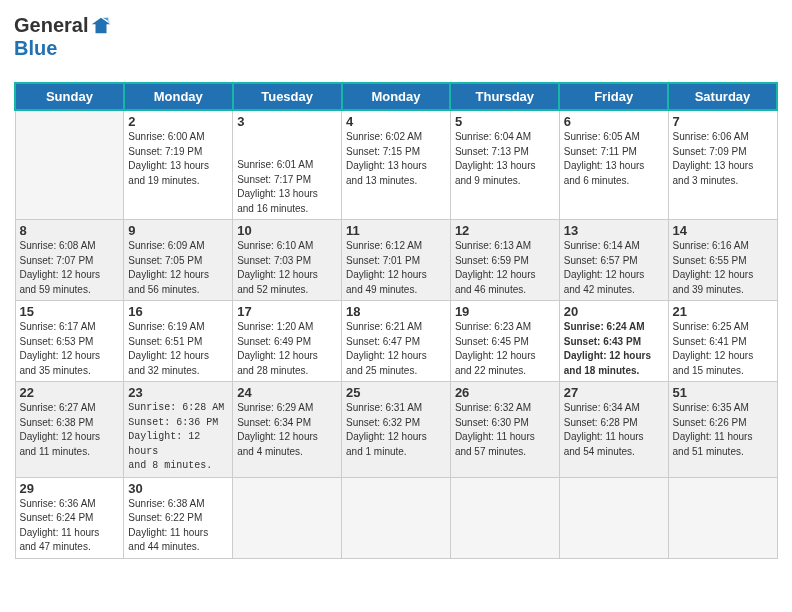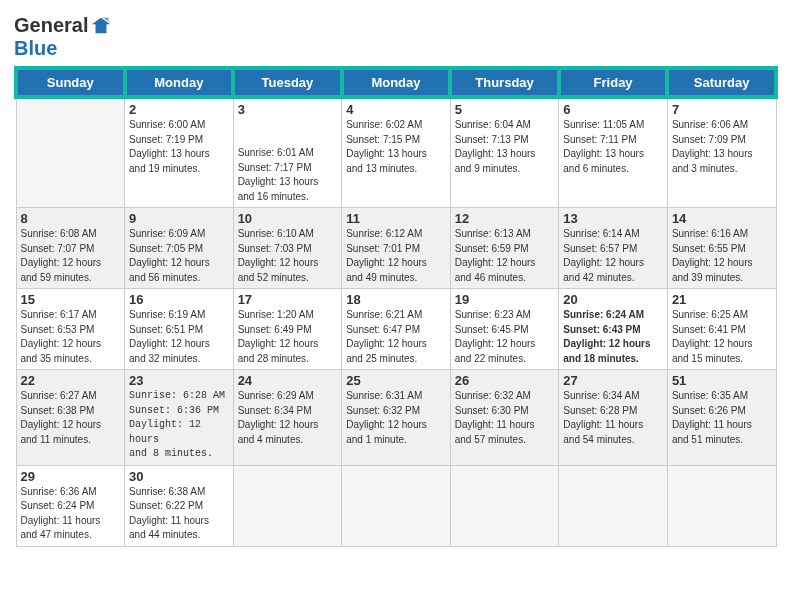--- a/index.html
+++ b/index.html
@@ -11,21 +11,21 @@
       overflow: hidden;
     }
     .container {
       width: 792px;
       padding: 10px 14px 10px 14px;
     }
     .header {
       display: flex;
       align-items: flex-start;
       justify-content: space-between;
-      margin-bottom: 6px;
+      margin-bottom: 22px;
     }
     .logo {
       display: flex;
       align-items: center;
       margin-top: 4px;
     }
     .logo-general { color: #333; }
     .logo-blue { color: #1a6faf; }
     .logo-icon {
       width: 22px;
@@ -50,21 +50,21 @@
       border-collapse: collapse;
       table-layout: fixed;
     }
     th {
       background-color: #2271b3;
       color: #fff;
       font-size: 13px;
       font-weight: bold;
       text-align: center;
       padding: 5px 3px;
-      border: 4px solid #14b8a6;
+      border: 2px solid #14b8a6;
     }
     td {
       border: 1px solid #ccc;
       vertical-align: top;
       padding: 3px 4px;
       font-size: 9.5px;
       color: #333;
       height: 78px;
       background: #fff;
     }
@@ -149,21 +149,21 @@
           </td>
           <td>
             <span class="day-num">5</span>
             <div class="day-info" style="white-space: pre-line;">Sunrise: 6:04 AM
 Sunset: 7:13 PM
 Daylight: 13 hours
 and 9 minutes.</div>
           </td>
           <td>
             <span class="day-num">6</span>
-            <div class="day-info" style="white-space: pre-line;">Sunrise: 11:05 AM
+            <div class="day-info" style="white-space: pre-line;">Sunrise: 6:05 AM
 Sunset: 7:11 PM
 Daylight: 13 hours
 and 6 minutes.</div>
           </td>
           <td>
             <span class="day-num">7</span>
             <div class="day-info" style="white-space: pre-line;">Sunrise: 6:06 AM
 Sunset: 7:09 PM
 Daylight: 13 hours
 and 3 minutes.</div>

